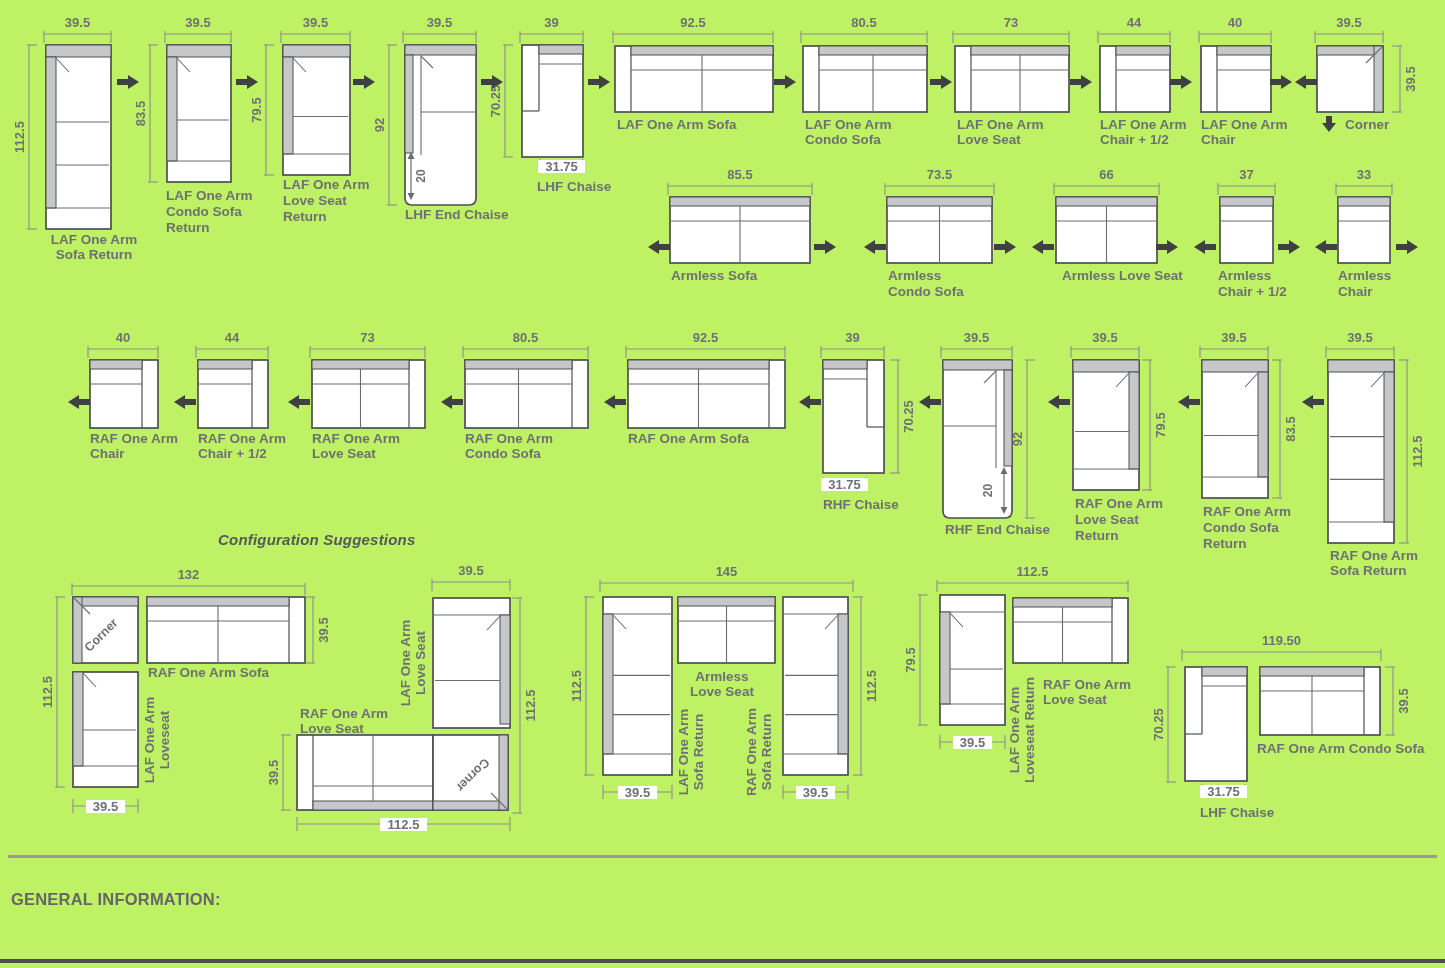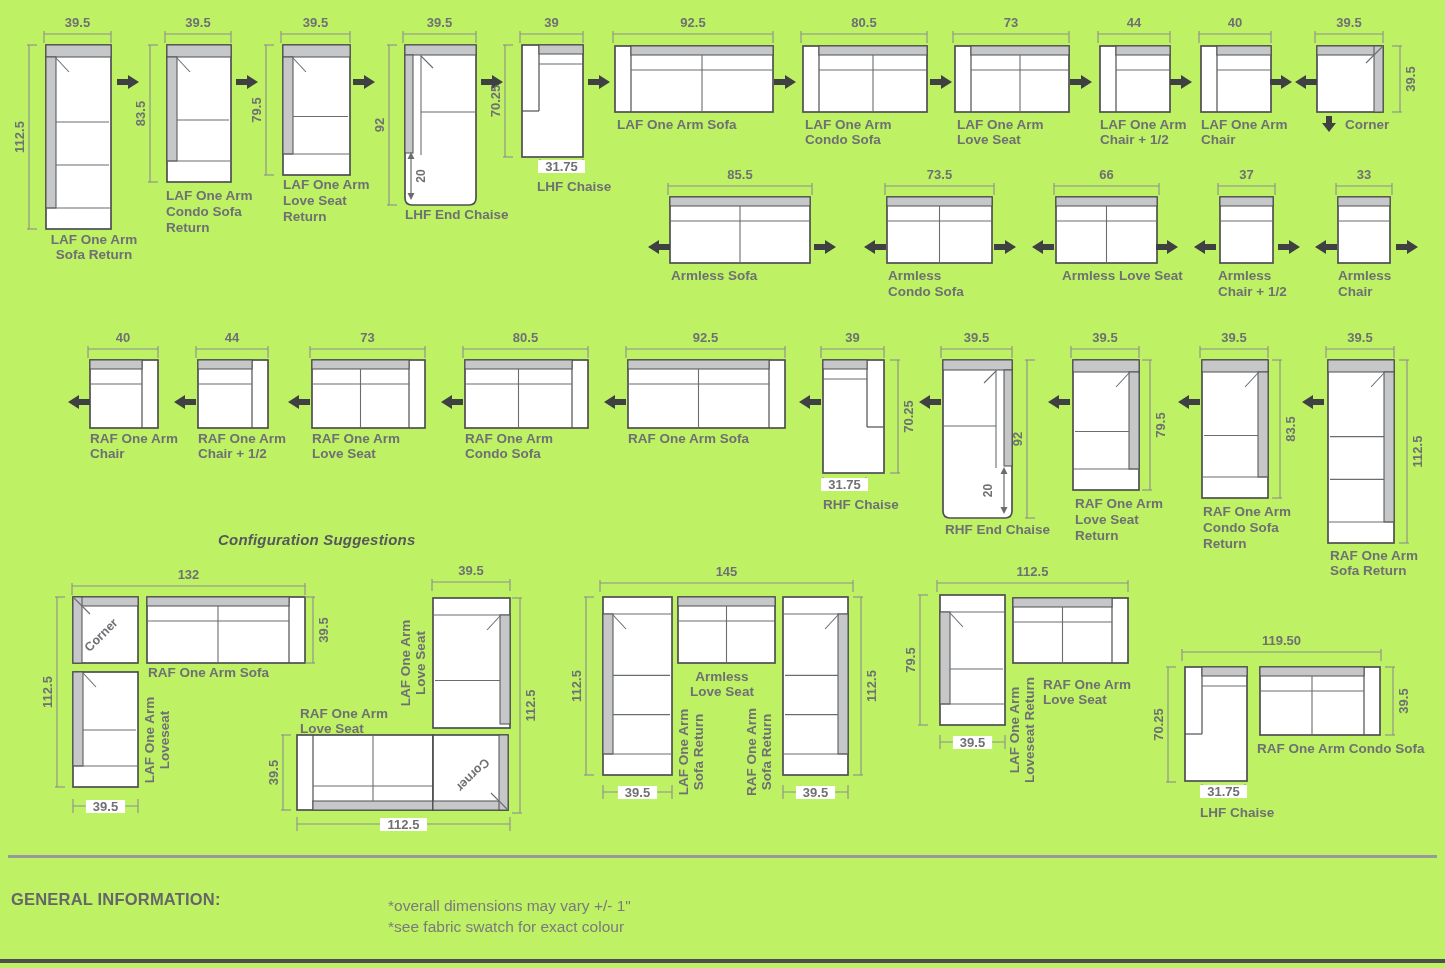--- a/index.html
+++ b/index.html
@@ -677,18 +677,14 @@
         <line x1="1385" y1="667" x2="1395" y2="667" stroke="#8b8d90" stroke-width="1.1"></line>
         <line x1="1385" y1="735" x2="1395" y2="735" stroke="#8b8d90" stroke-width="1.1"></line>
         <text x="1408" y="701" fill="#6e7073" font-size="13" font-weight="bold" text-anchor="middle" transform="rotate(-90 1408 701)">39.5</text>
         <text fill="#6e7073" font-size="13.5" font-weight="bold" text-anchor="start"><tspan x="1200" y="817">LHF Chaise</tspan></text>
         <text fill="#6e7073" font-size="13.5" font-weight="bold" text-anchor="start"><tspan x="1257" y="753">RAF One Arm Condo Sofa</tspan></text>
       </g>
     </svg>
   <div class="abs heading">Configuration Suggestions</div>
   <div class="abs sep"></div>
   <div class="abs ftitle">GENERAL INFORMATION:</div>
-  <div class="abs notes nr">
-    <div>*overall dimensions may vary +/- 1"</div>
-    <div>*see fabric swatch for exact colour</div>
-  </div>
   <div class="abs bottomline"></div>
 </div>
 
 </body></html>

